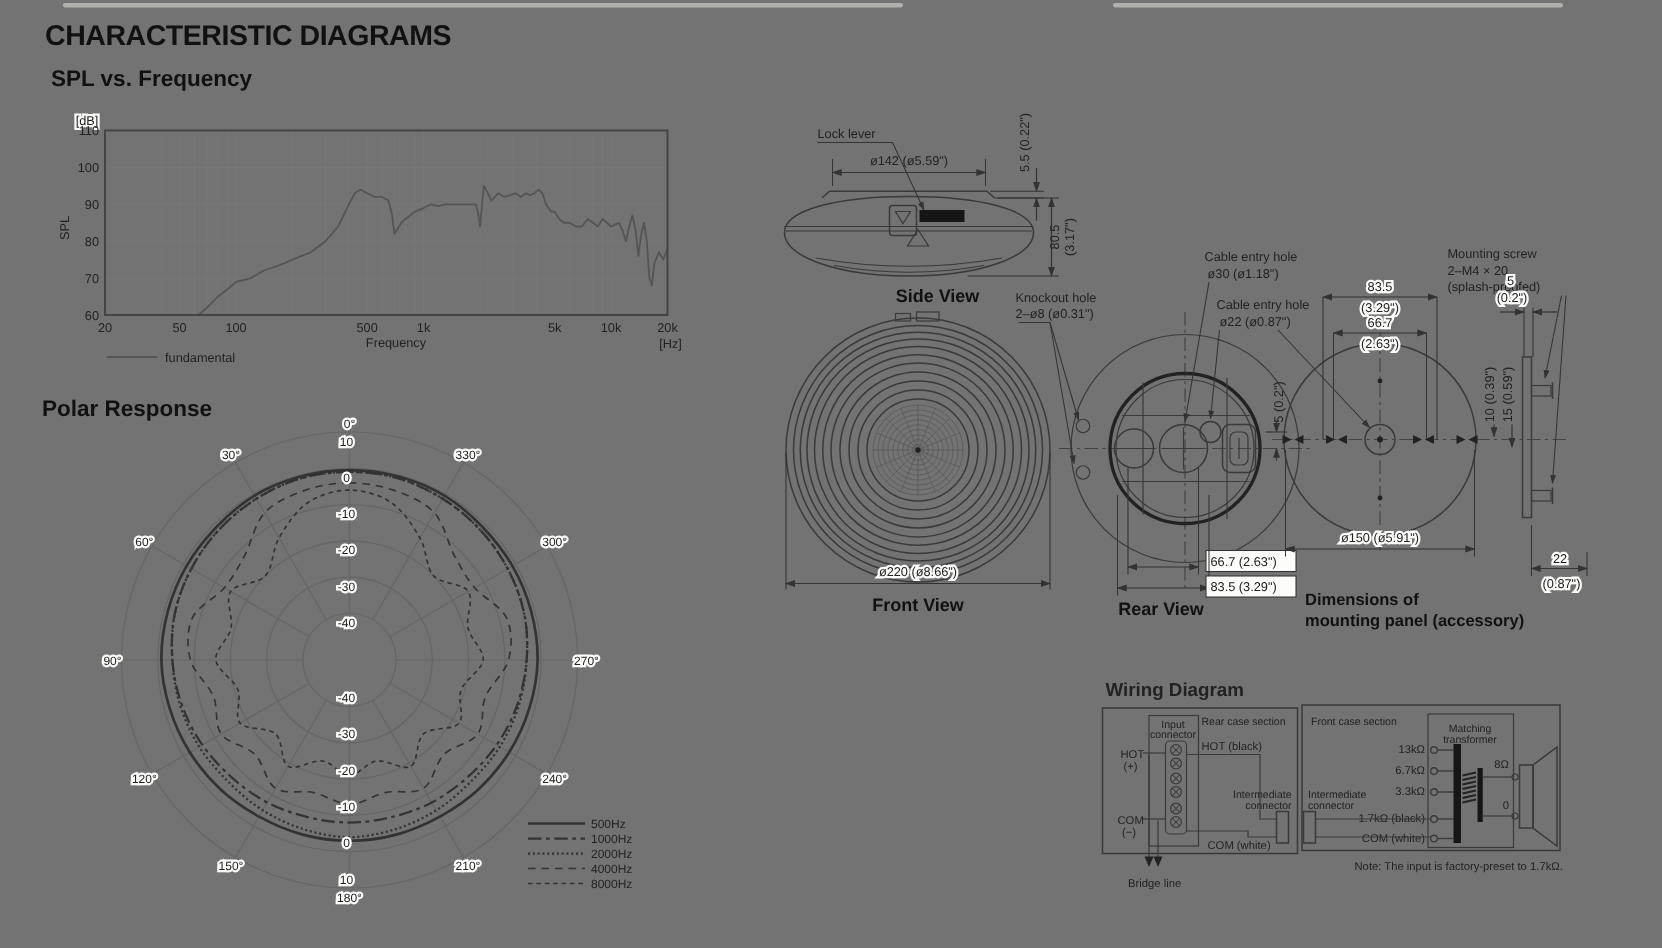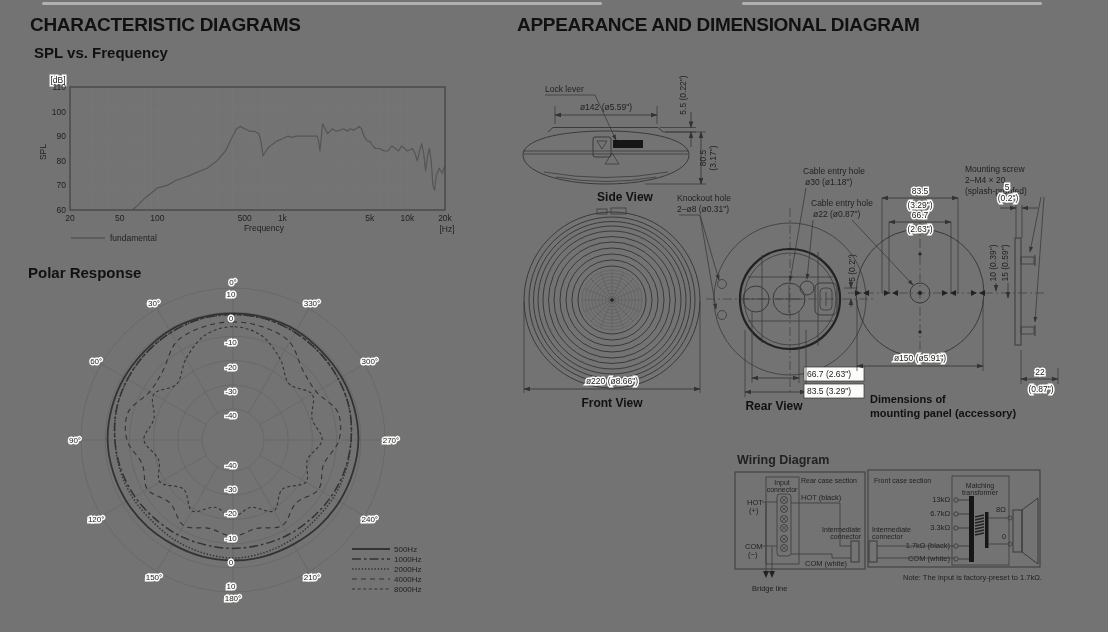--- a/index.html
+++ b/index.html
@@ -25,21 +25,20 @@
   .extln{stroke:#333;stroke-width:0.7;fill:none;}
 </style>
 </head>
 <body>
 <div id="stage">
 
 <div class="smudge" style="left:42px;top:2px;width:560px;"></div>
 <div class="smudge" style="left:742px;top:2px;width:300px;"></div>
 
 <div class="h1" style="left:30px;top:14px;">CHARACTERISTIC DIAGRAMS</div>
-<div class="h1" style="left:517px;top:14px;">APPEARANCE AND DIMENSIONAL DIAGRAM</div>
 <div class="h2" style="left:34px;top:44px;">SPL vs. Frequency</div>
 <div class="h2" style="left:28px;top:264px;text-align:right;">Polar Response</div>
 
 <svg id="splSvg" style="left:30px;top:66px;" width="460" height="192" viewBox="30 66 460 192">
   <g id="splGrid">
         <line x1="70" y1="87" x2="70" y2="210" stroke="#777" stroke-width="0.7"></line>
         <line x1="92.01140738196015" y1="87" x2="92.01140738196015" y2="210" stroke="#777" stroke-width="0.7"></line>
         <line x1="107.62874945799766" y1="87" x2="107.62874945799766" y2="210" stroke="#777" stroke-width="0.7"></line>
         <line x1="119.74250108400469" y1="87" x2="119.74250108400469" y2="210" stroke="#777" stroke-width="0.7"></line>
         <line x1="129.6401568399578" y1="87" x2="129.6401568399578" y2="210" stroke="#777" stroke-width="0.7"></line>

